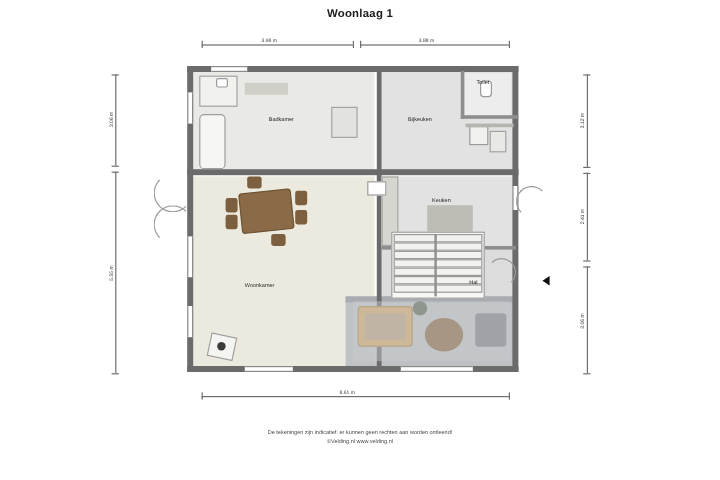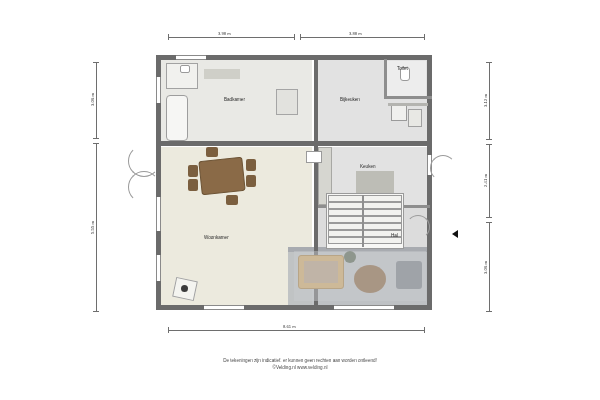--- a/index.html
+++ b/index.html
@@ -144,20 +144,21 @@
     border-top: 4px solid transparent;
     border-bottom: 4px solid transparent;
     border-right: 6px solid #111;
   }
 </style>
 </head>
 <body>
 
 <div class="page">
 
+  <div class="title">Woonlaag 1</div>
 
   <div class="dim-line-h" style="left:168px; top:37px; width:126px;"></div>
   <div class="tick-v" style="left:168px; top:34px;"></div>
   <div class="tick-v" style="left:294px; top:34px;"></div>
   <div class="dim-label" style="left:216px; top:31px;">3.98 m</div>
 
   <div class="dim-line-h" style="left:300px; top:37px; width:124px;"></div>
   <div class="tick-v" style="left:300px; top:34px;"></div>
   <div class="tick-v" style="left:424px; top:34px;"></div>
   <div class="dim-label" style="left:347px; top:31px;">3.88 m</div>

